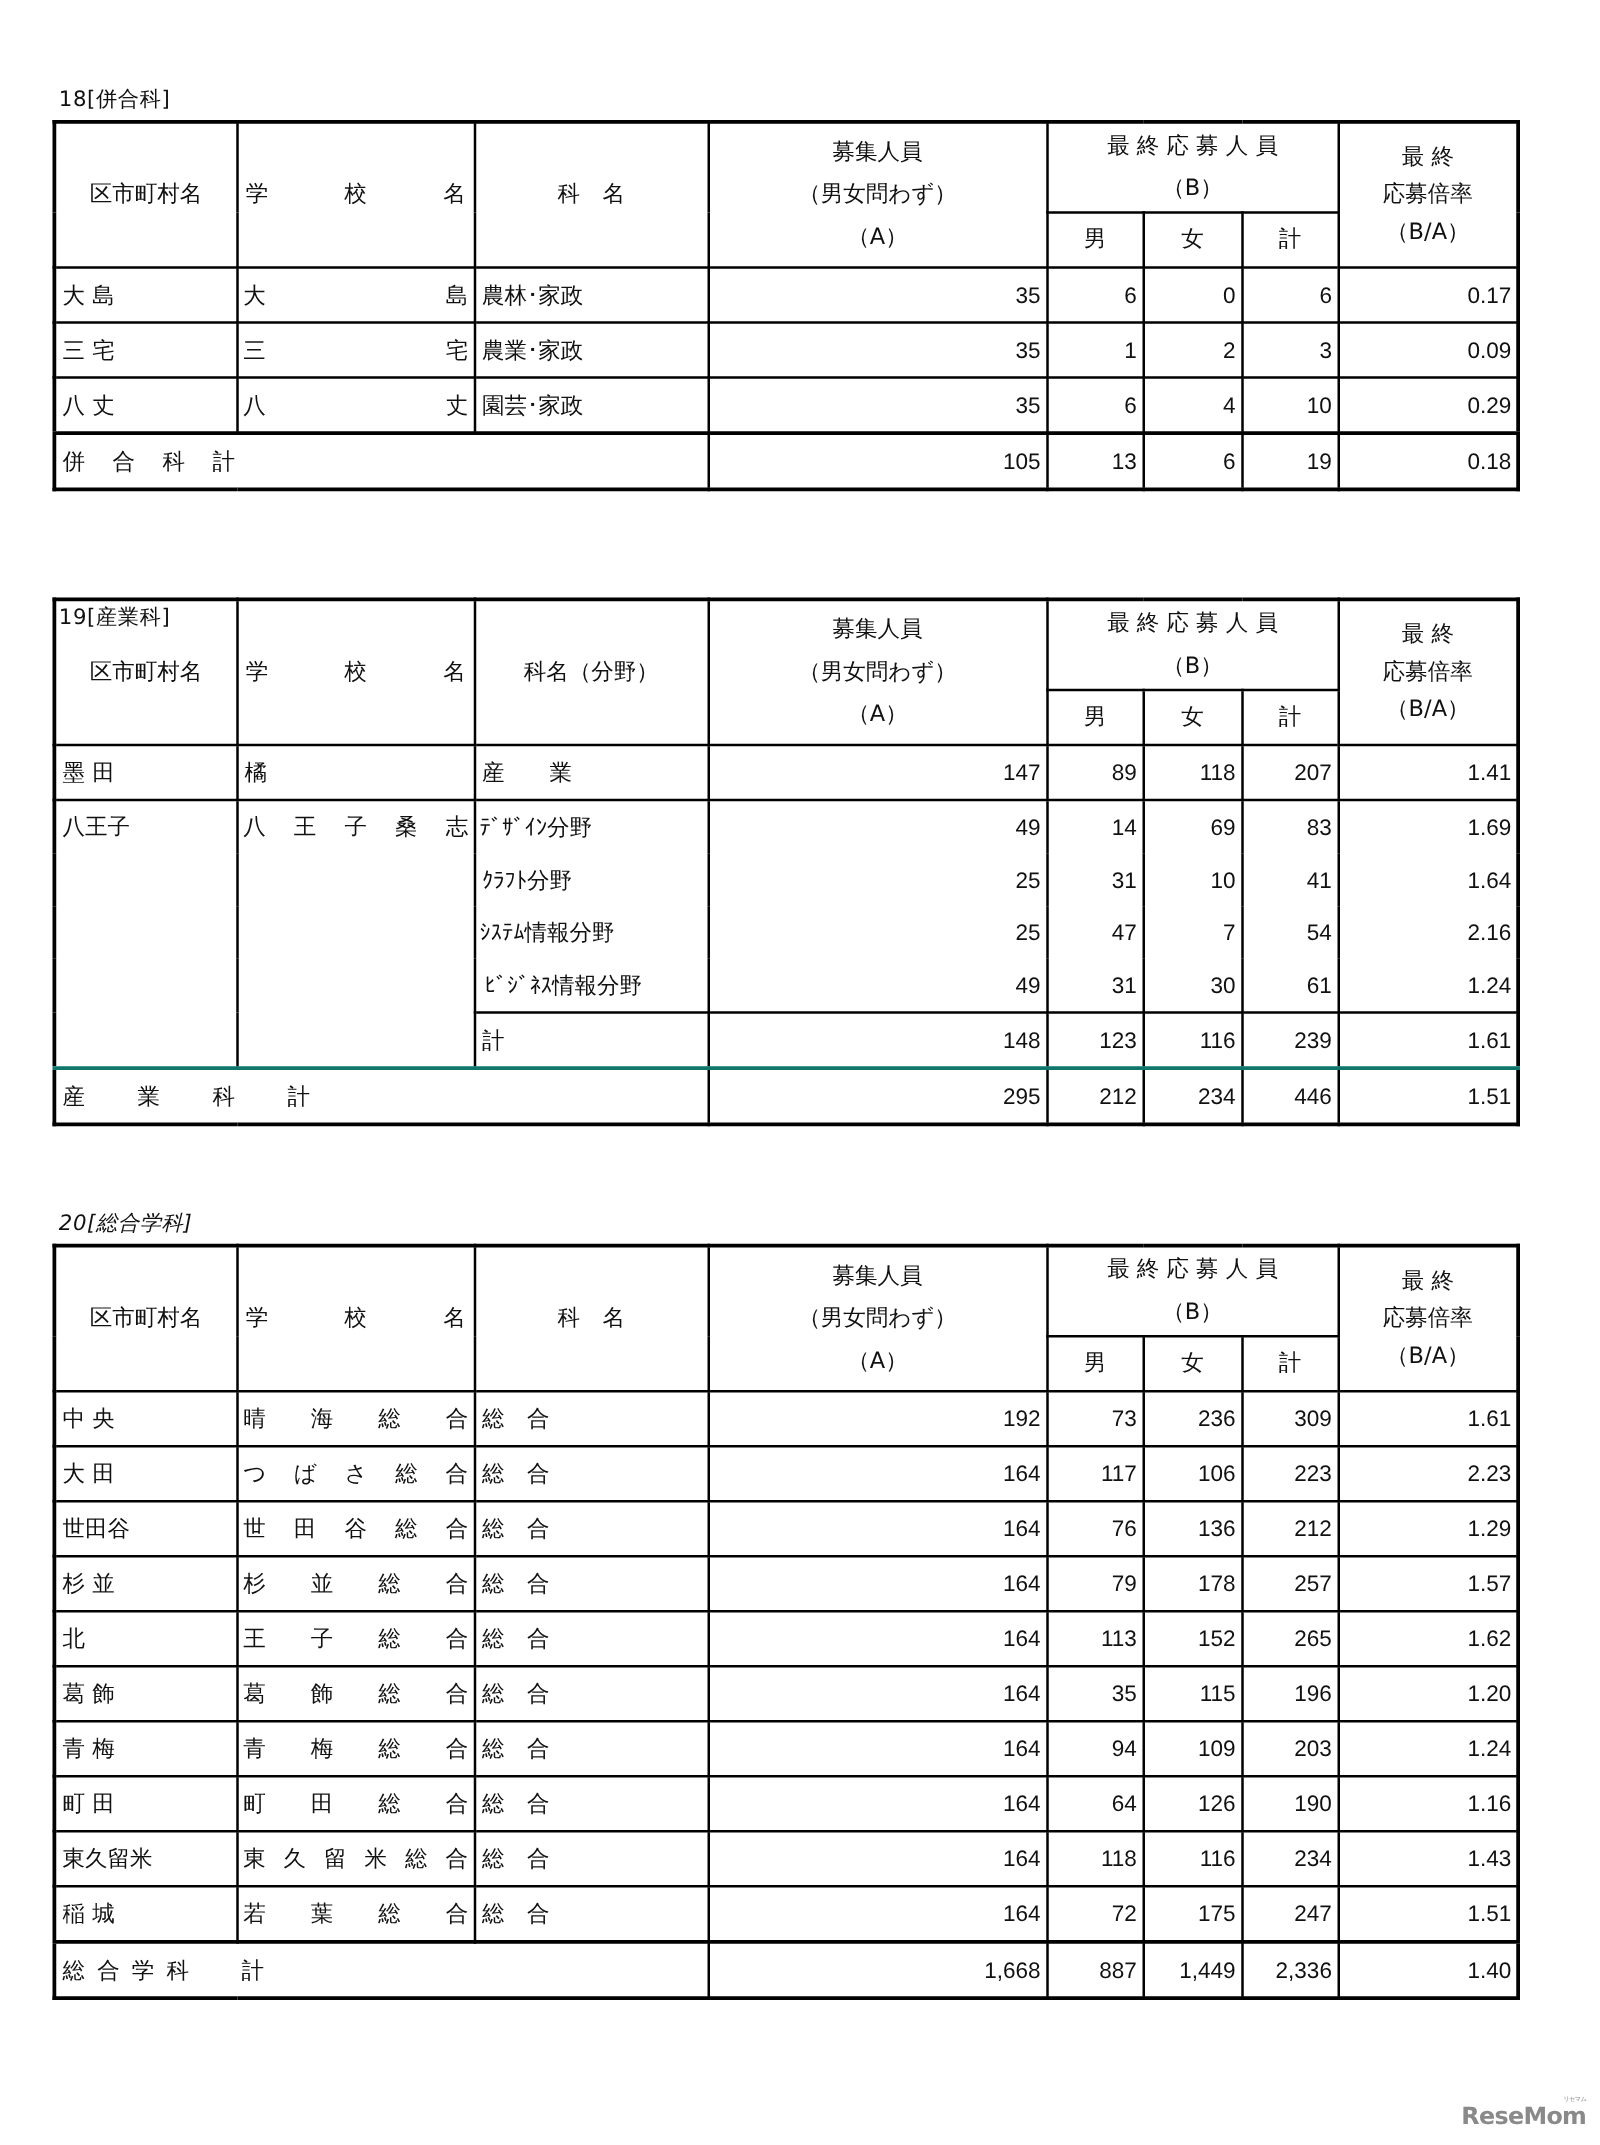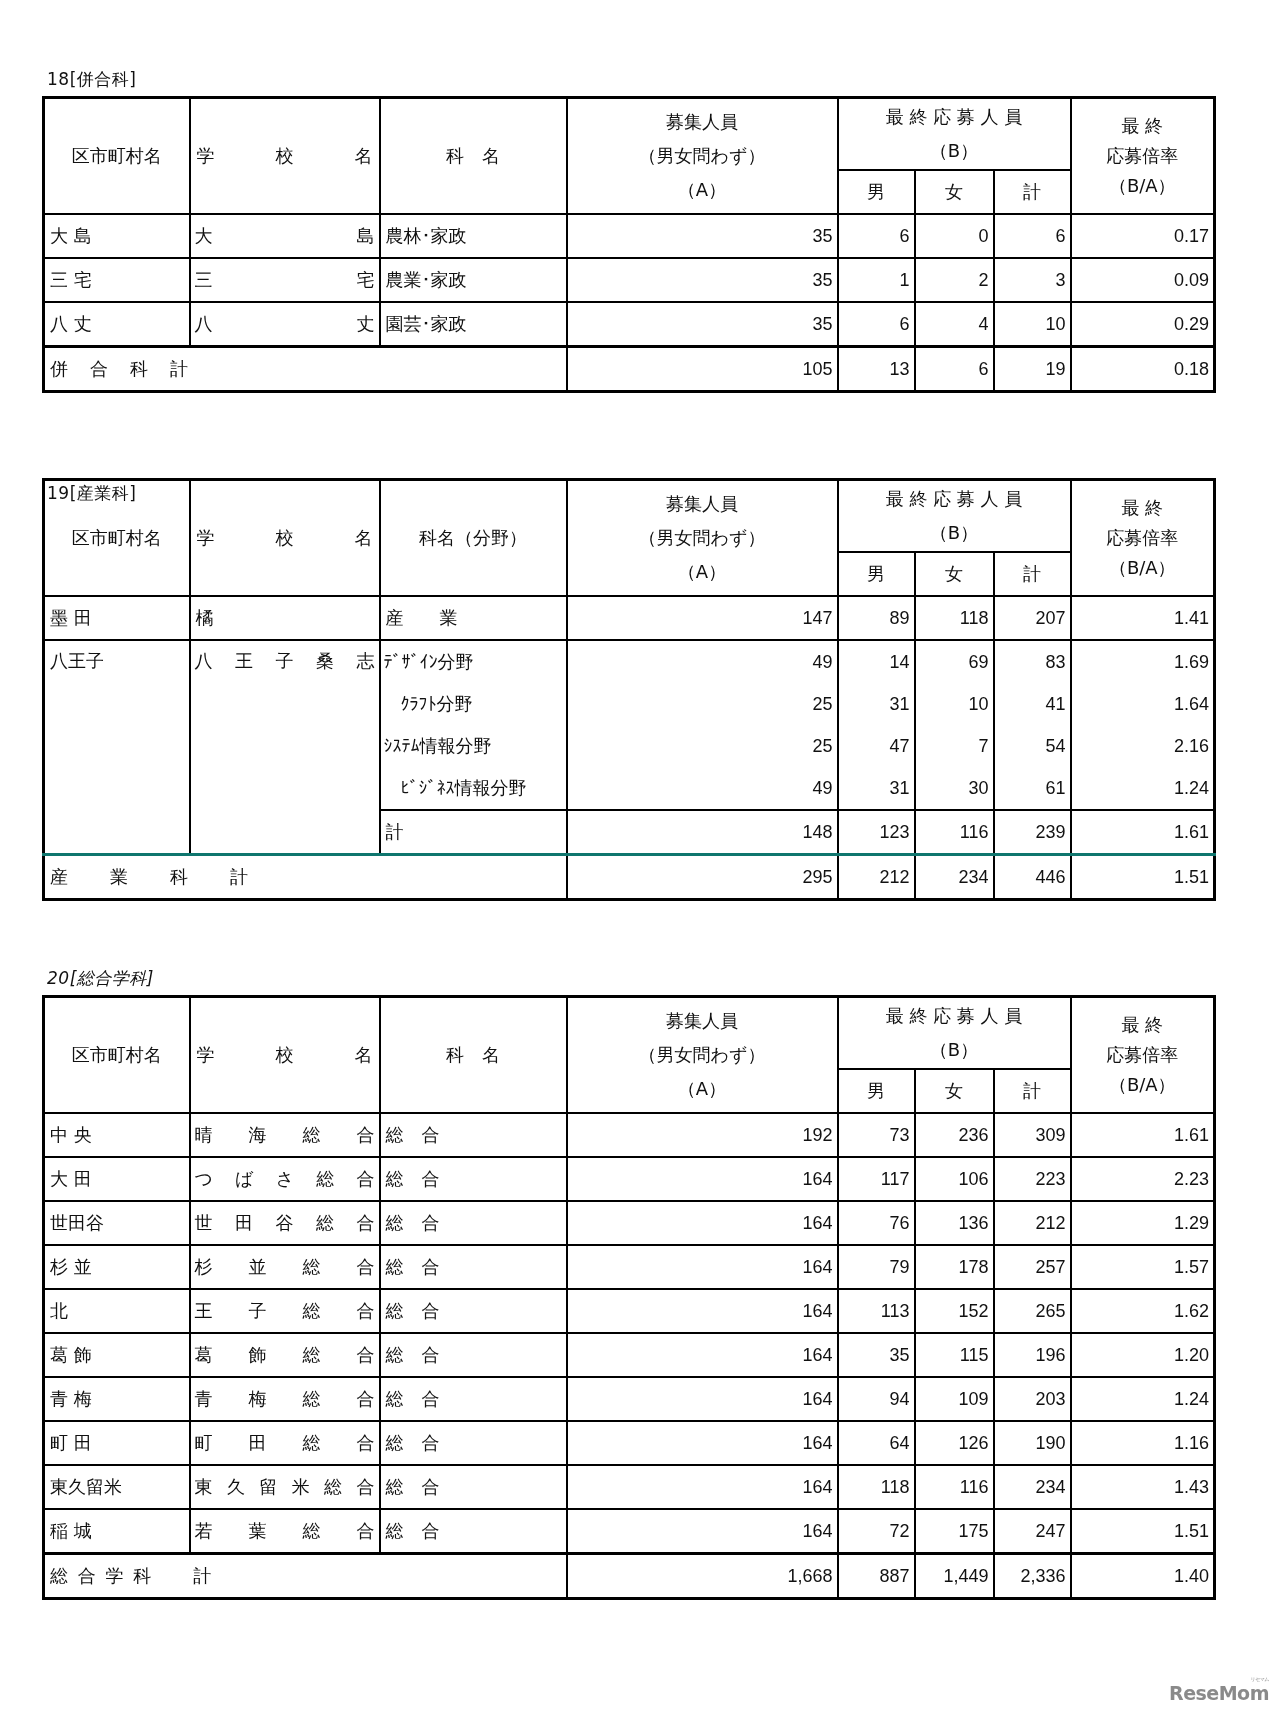--- a/index.html
+++ b/index.html
@@ -179,37 +179,37 @@
             </div>
           </td>
           <td class="l  nobb" style="padding-left:3px">ﾃﾞｻﾞｲﾝ分野</td>
           <td class="num  nobb">49</td>
           <td class="num  nobb">14</td>
           <td class="num  nobb">69</td>
           <td class="num  nobb">83</td>
           <td class="num  nobb">1.69</td>
         </tr>
         <tr>
-          <td class="l nobt nobb" style="padding-left:20px">ｸﾗﾌﾄ分野</td>
+          <td class="l nobt nobb" style="padding-left:5px">ｸﾗﾌﾄ分野</td>
           <td class="num nobt nobb">25</td>
           <td class="num nobt nobb">31</td>
           <td class="num nobt nobb">10</td>
           <td class="num nobt nobb">41</td>
           <td class="num nobt nobb">1.64</td>
         </tr>
         <tr>
           <td class="l nobt nobb" style="padding-left:3px">ｼｽﾃﾑ情報分野</td>
           <td class="num nobt nobb">25</td>
           <td class="num nobt nobb">47</td>
           <td class="num nobt nobb">7</td>
           <td class="num nobt nobb">54</td>
           <td class="num nobt nobb">2.16</td>
         </tr>
         <tr>
-          <td class="l nobt " style="padding-left:20px">ﾋﾞｼﾞﾈｽ情報分野</td>
+          <td class="l nobt " style="padding-left:7px">ﾋﾞｼﾞﾈｽ情報分野</td>
           <td class="num nobt ">49</td>
           <td class="num nobt ">31</td>
           <td class="num nobt ">30</td>
           <td class="num nobt ">61</td>
           <td class="num nobt ">1.24</td>
         </tr>
         <tr>
       <td class="c">計</td>
 
     <td class="num">148</td>

